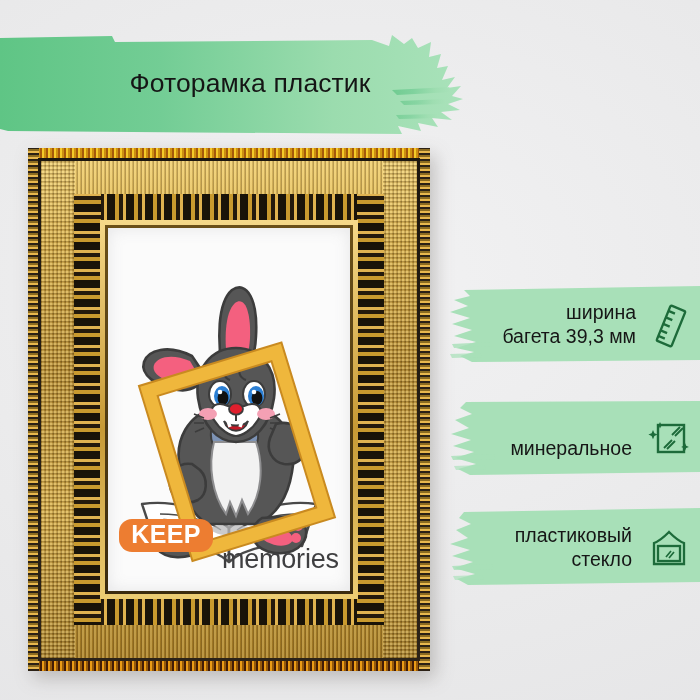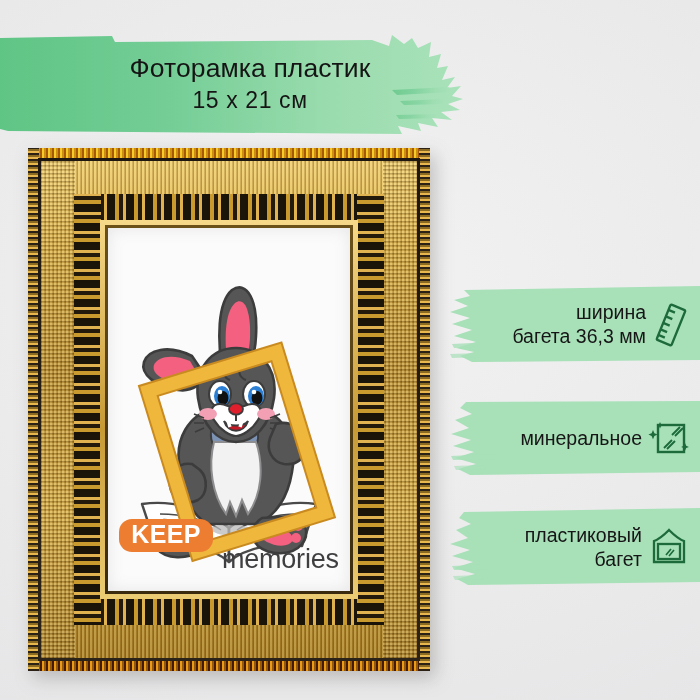--- a/index.html
+++ b/index.html
@@ -19,22 +19,22 @@
     display:flex;flex-direction:column;align-items:center;justify-content:center;
     z-index:4;color:#151515;text-align:center;line-height:1.12;
     padding-left:30px;box-sizing:border-box;
   }
   .hdr-l1{font-size:26.5px;letter-spacing:.1px;}
   .hdr-l2{font-size:23px;letter-spacing:.6px;margin-top:5px;}
 
   
   .badge{position:absolute;display:flex;align-items:center;justify-content:flex-end;}
   .badge .bg{position:absolute;inset:0;z-index:1;}
-  .badge .inner{position:relative;z-index:3;display:flex;align-items:center;
-      gap:5px;padding-right:9px;}
+  .badge .inner{position:relative;z-index:3;display:flex;align-items:flex-end;
+      gap:15px;padding-right:9px;}
   .badge .txt{font-size:19.5px;color:#161616;text-align:right;line-height:1.22;}
   .badge .ico{flex:0 0 auto;display:block;}
 
   #b1{left:450px;top:282px;width:250px;height:86px;}
   #b2{left:450px;top:396px;width:250px;height:86px;}
   #b3{left:450px;top:505px;width:250px;height:86px;}
 
   
   #frame{
     position:absolute;left:28px;top:148px;width:402px;height:523px;
@@ -128,35 +128,34 @@
         M0,8 L112,6 L115,12 L372,10 L389,16 L392,5 L404,14 L412,8 L418,18
         L431,12 L429,27 L441,24 L437,38 L448,36 L442,50 L455,47 L447,58
         L461,56 L452,66 L463,69 L448,74 L460,80 L441,82 L452,90 L432,88
         L438,97 L418,93 L421,101 L398,96 L402,104 L8,101 L0,99 Z"></path>
       <path fill="url(#hg)" d="M392,60 L449,57 L452,62 L397,65 Z" opacity=".75"></path>
       <path fill="url(#hg)" d="M400,71 L444,69 L447,74 L404,75 Z" opacity=".6"></path>
       <path fill="url(#hg)" d="M396,85 L438,84 L440,88 L399,89 Z" opacity=".55"></path>
     </svg>
     <div class="hdr-title">
       <div class="hdr-l1">Фоторамка пластик</div>
-      <div class="hdr-l2">15 x 21  см</div>
     </div>
   </div>
 
   <div class="badge" id="b1">
     <svg class="bg" viewBox="0 0 250 86" preserveAspectRatio="none">
       <path fill="#a8e0b8" d="M14,8 L250,4 L250,78 L22,80 L10,74 L24,70 L6,66
         L26,60 L4,54 L22,48 L2,42 L20,36 L0,30 L18,24 L4,18 L20,14 Z"></path>
       <path fill="#a8e0b8" opacity=".8" d="M2,62 L40,60 L42,64 L4,66 Z"></path>
       <path fill="#a8e0b8" opacity=".7" d="M0,72 L30,71 L32,75 L2,76 Z"></path>
     </svg>
     <div class="inner">
       <div class="txt">
         <div>ширина</div>
-        <div>багета 36,3 мм</div>
+        <div>багета 39,3 мм</div>
       </div>
       <svg class="ico" width="40" height="46" viewBox="0 0 40 46">
         <g transform="rotate(22 20 23)" fill="none" stroke="#1d6b3a" stroke-width="2.4">
           <rect x="12" y="4" width="16" height="38" rx="1.6"></rect>
           <path d="M12,10 h7 M12,17 h7 M12,24 h7 M12,31 h7 M12,37 h7"></path>
         </g>
       </svg>
     </div>
   </div>
 
@@ -189,21 +188,21 @@
   <div class="badge" id="b3">
     <svg class="bg" viewBox="0 0 250 86" preserveAspectRatio="none">
       <path fill="#a8e0b8" d="M14,7 L250,3 L250,77 L18,80 L7,74 L25,69 L4,63
         L23,57 L2,51 L20,45 L0,39 L18,33 L6,25 L21,19 L9,13 Z"></path>
       <path fill="#a8e0b8" opacity=".8" d="M2,61 L42,59 L44,64 L4,65 Z"></path>
       <path fill="#a8e0b8" opacity=".65" d="M3,71 L32,70 L34,74 L5,75 Z"></path>
     </svg>
     <div class="inner">
       <div class="txt">
         <div>пластиковый</div>
-        <div>багет</div>
+        <div>стекло</div>
       </div>
       <svg class="ico" width="44" height="44" viewBox="0 0 44 44">
         <g fill="none" stroke="#1d6b3a" stroke-width="2.3">
           <path d="M7,15 C13,13 18,8 22,4 C26,8 31,13 37,15 L37,36 L7,36 Z"></path>
           <rect x="11" y="18" width="22" height="15"></rect>
           <path d="M19,29 l5,-6 M22,30 l5,-6" stroke-width="1.7"></path>
         </g>
       </svg>
     </div>
   </div>

